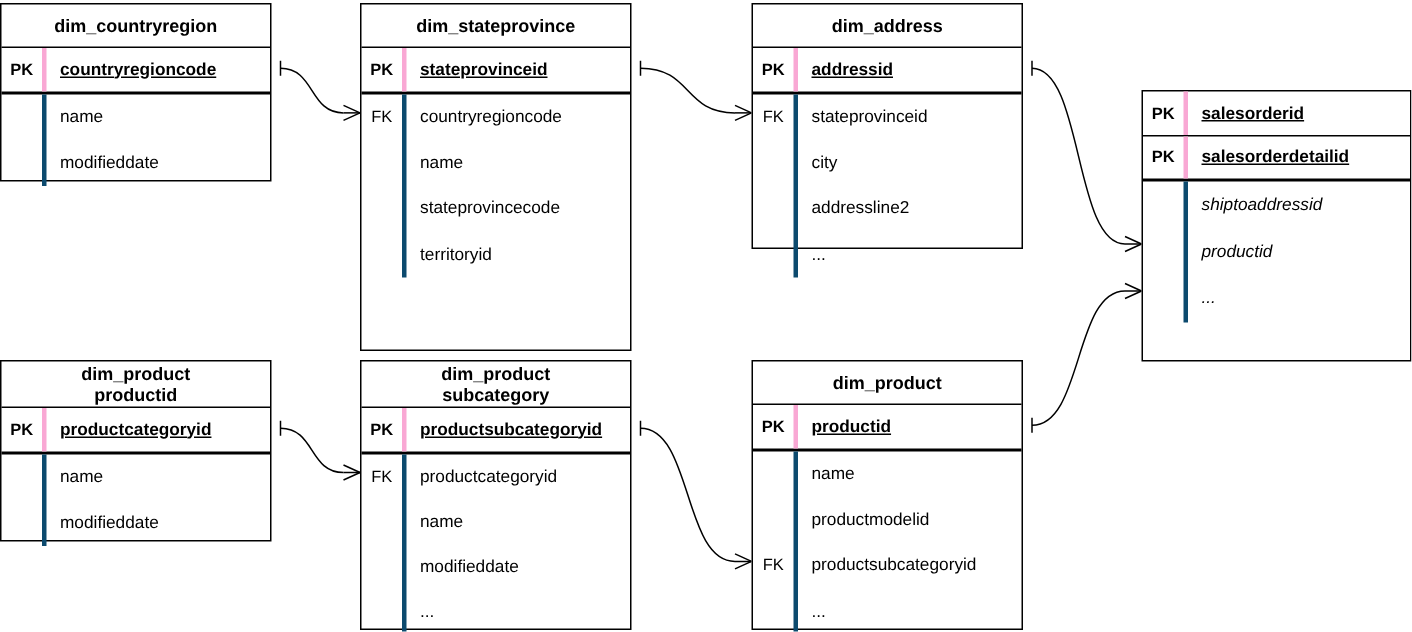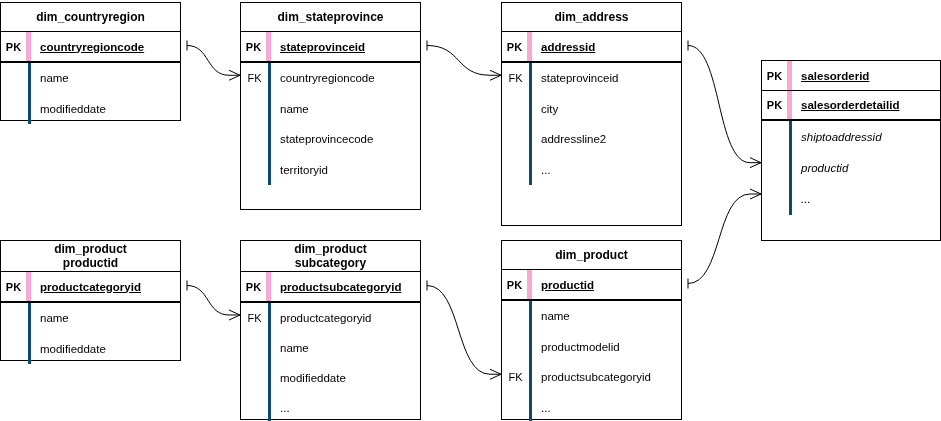--- a/index.html
+++ b/index.html
@@ -71,21 +71,21 @@
     width: 100%;
     align-items: center;
   }
   .row + .row {
     border-top: 1px solid #000000;
   }
   .keycell {
     box-sizing: border-box;
     width: 30px;
     min-width: 30px;
-    border-right: 5px solid #f9a8d4;
+    border-right: 3px solid #f9a8d4;
     font-size: 11px;
     font-weight: bold;
     color: #000000;
     text-align: left;
     display: flex;
     align-items: center;
     justify-content: center;
     align-self: stretch;
   }
   .namecell {
@@ -191,21 +191,21 @@
         </div>
       </div>
       <div class="attr-block" style="height: 61px;">
         <div class="attr-keycol"></div>
         <div class="attr-namecol">
           <div class="attr-name" style="top: 15.25px;">name</div>
           <div class="attr-name" style="top: 45.75px;">modifieddate</div>
         </div>
       </div>
     </div>
-    <div class="entity" style="left: 240px; top: 2px; width: 181px; height: 208px;">
+    <div class="entity" style="left: 240px; top: 2px; width: 181px; height: 232px;">
       <div class="entity-title" style="height: 29px;"><span>dim_stateprovince</span></div>
       <div class="pk-block">
         <div class="row" style="height: 29px;">
           <div class="keycell">PK</div>
           <div class="namecell">
             <span class="pk-name">stateprovinceid</span>
           </div>
         </div>
       </div>
       <div class="attr-block" style="height: 122px;">
@@ -213,21 +213,21 @@
           <div class="fk-label" style="top: 15.25px;">FK</div>
         </div>
         <div class="attr-namecol">
           <div class="attr-name" style="top: 15.25px;">countryregioncode</div>
           <div class="attr-name" style="top: 45.75px;">name</div>
           <div class="attr-name" style="top: 76.25px;">stateprovincecode</div>
           <div class="attr-name" style="top: 106.75px;">territoryid</div>
         </div>
       </div>
     </div>
-    <div class="entity" style="left: 501px; top: 2px; width: 181px; height: 224px;">
+    <div class="entity" style="left: 501px; top: 2px; width: 181px; height: 164px;">
       <div class="entity-title" style="height: 29px;"><span>dim_address</span></div>
       <div class="pk-block">
         <div class="row" style="height: 29px;">
           <div class="keycell">PK</div>
           <div class="namecell">
             <span class="pk-name">addressid</span>
           </div>
         </div>
       </div>
       <div class="attr-block" style="height: 122px;">

